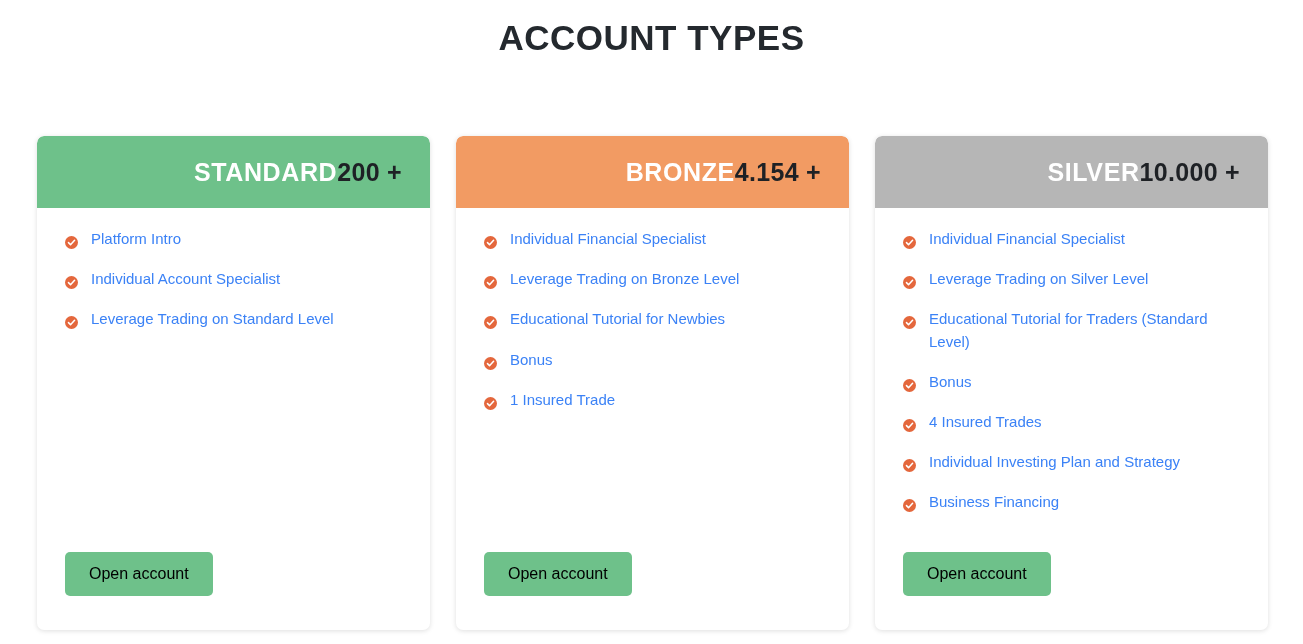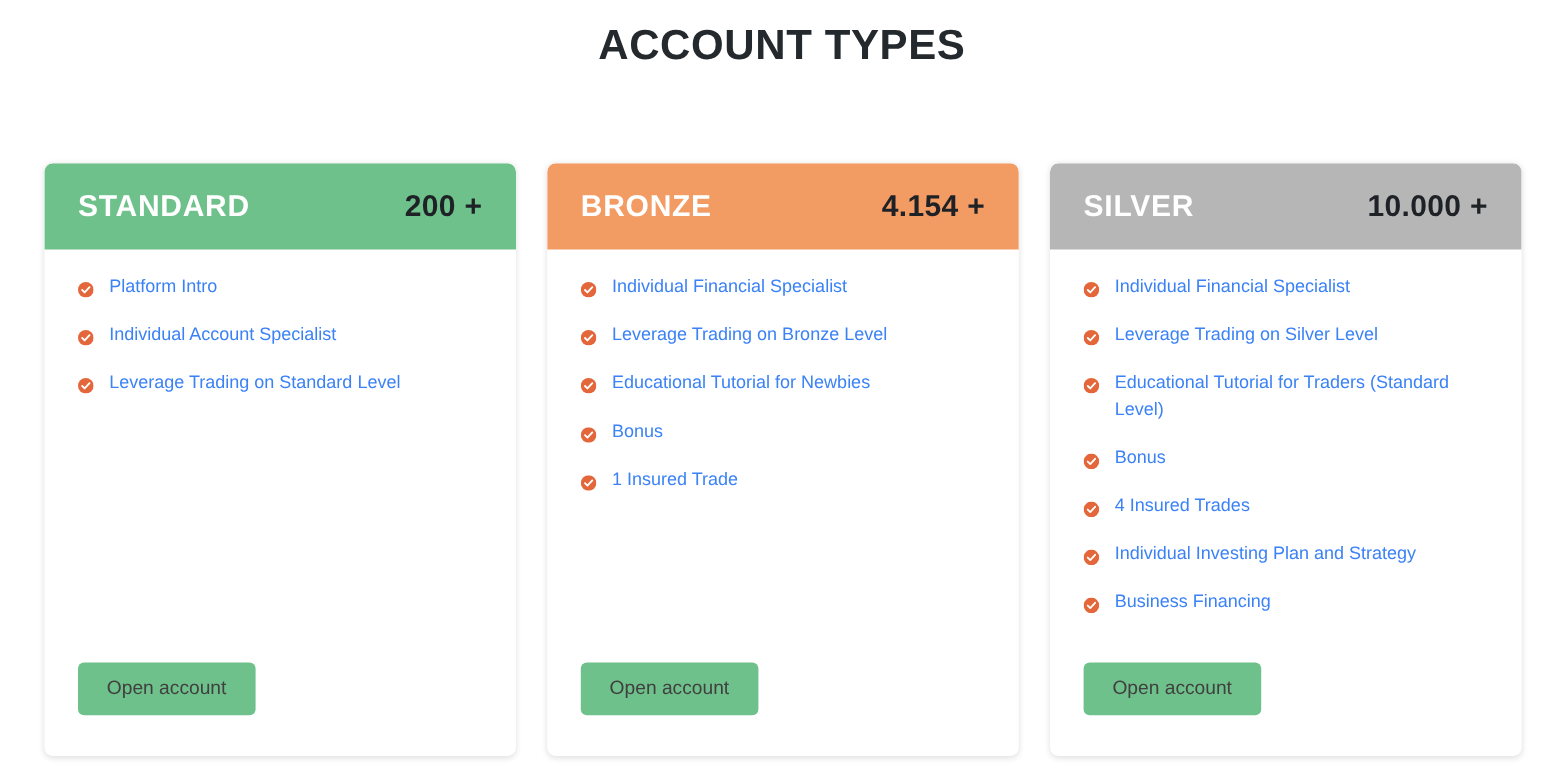--- a/index.html
+++ b/index.html
@@ -49,21 +49,21 @@
     display: flex;
     flex-direction: column;
     overflow: hidden;
   }
 
   .card-header {
     height: 72px;
     padding: 0 28px;
     display: flex;
     align-items: center;
-    justify-content: space-between;
+    justify-content: flex-end;
     border-radius: 7px 7px 0 0;
   }
 
   .card-header.green  { background: #6ec18a; }
   .card-header.orange { background: #f29b63; }
   .card-header.gray   { background: #b6b6b6; }
 
   .plan-name {
     color: #ffffff;
     font-size: 25px;
@@ -109,21 +109,21 @@
     max-width: 300px;
   }
 
   .card-footer {
     padding: 0 28px 34px 28px;
   }
 
   .open-account-btn {
     display: inline-block;
     background: #6ec18a;
-    color: #404040;
+    color: #000000;
     border: none;
     border-radius: 5px;
     padding: 13px 24px;
     font-family: "Liberation Sans", sans-serif;
     font-size: 16px;
     cursor: pointer;
   }
 </style>
 </head>
 <body>

